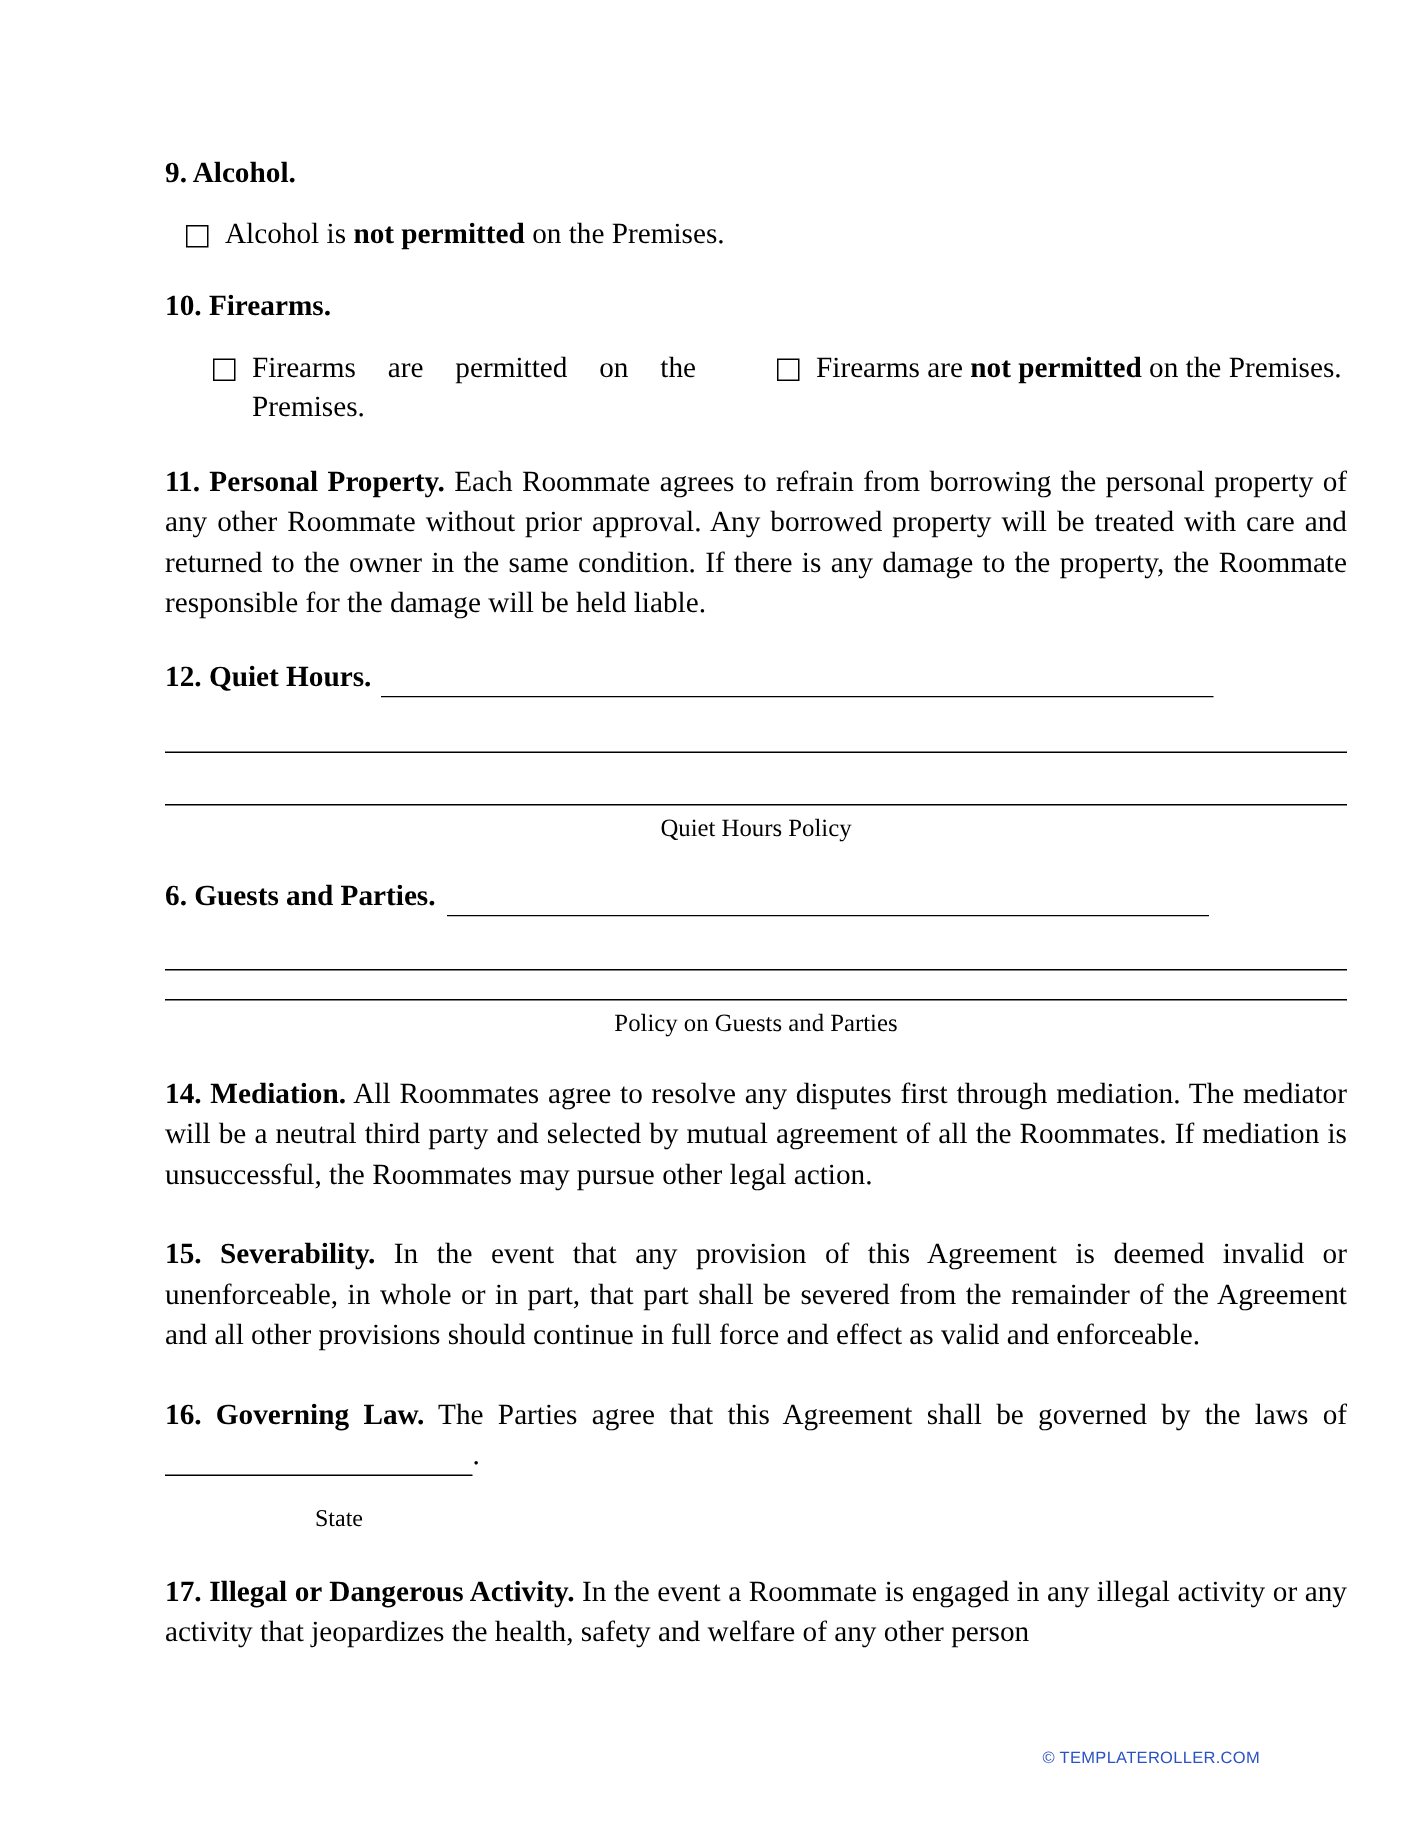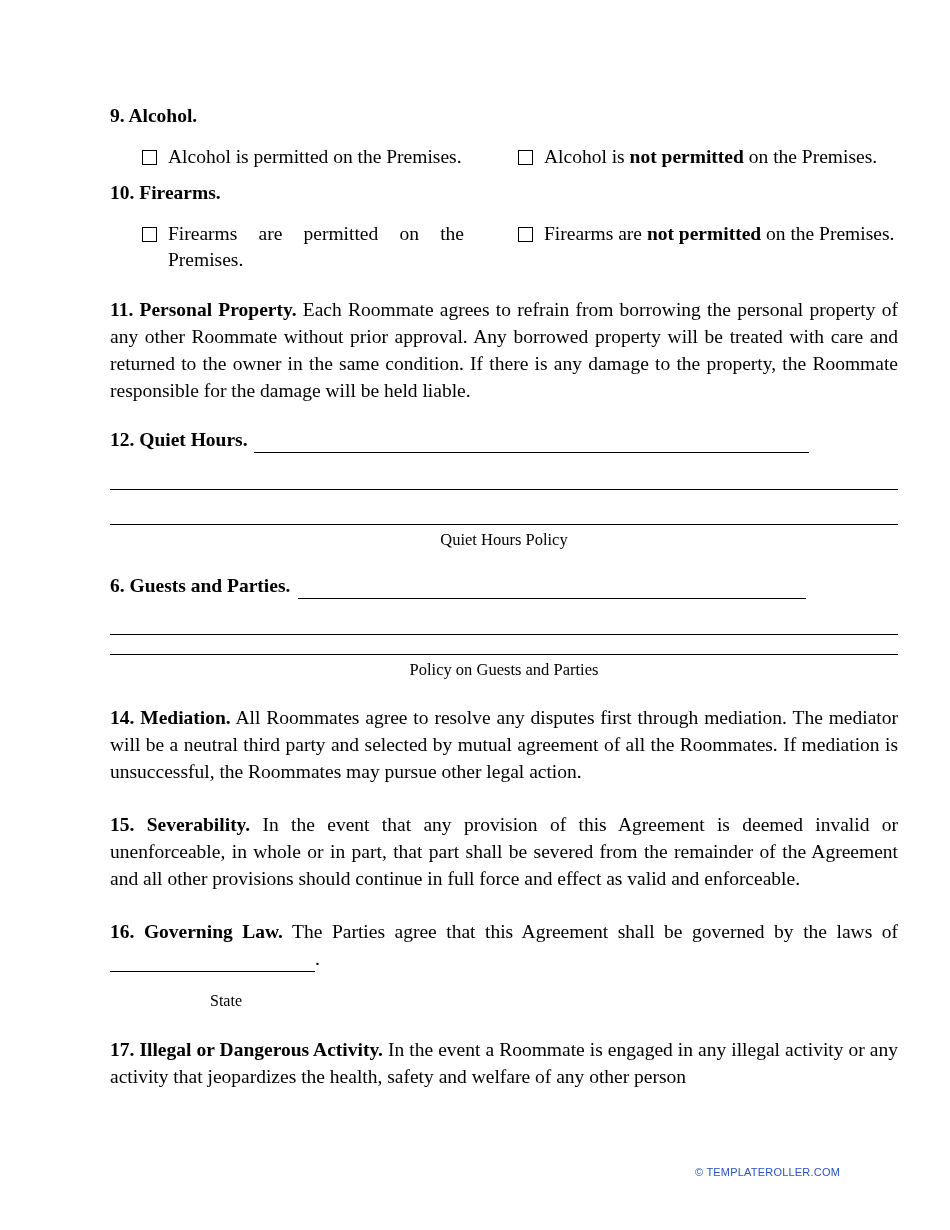--- a/index.html
+++ b/index.html
@@ -108,32 +108,28 @@
   }
 </style>
 </head>
 <body>
 
 <div class="page">
 
   <div>
     <div class="section-head">9. Alcohol.</div>
     <div class="checkbox-row">
-      <div class="checkbox-col left">
-        <span class="cb"></span>
-        <span class="cb-text justify-both">Alcohol is permitted on the Premises.</span>
-      </div>
       <div class="checkbox-col right">
         <span class="cb"></span>
         <span class="cb-text"><span>Alcohol is </span><b>not permitted</b><span> on the Premises.</span></span>
       </div>
     </div>
   </div>
 
-  <div style="margin-top:12px;">
+  <div style="margin-top:24px;">
     <div class="section-head">10. Firearms.</div>
     <div class="checkbox-row">
       <div class="checkbox-col left">
         <span class="cb"></span>
         <span class="cb-text justify-both">Firearms are permitted on the Premises.</span>
       </div>
       <div class="checkbox-col right">
         <span class="cb"></span>
         <span class="cb-text"><span>Firearms are </span><b>not permitted</b><span> on the Premises.</span></span>
       </div>

